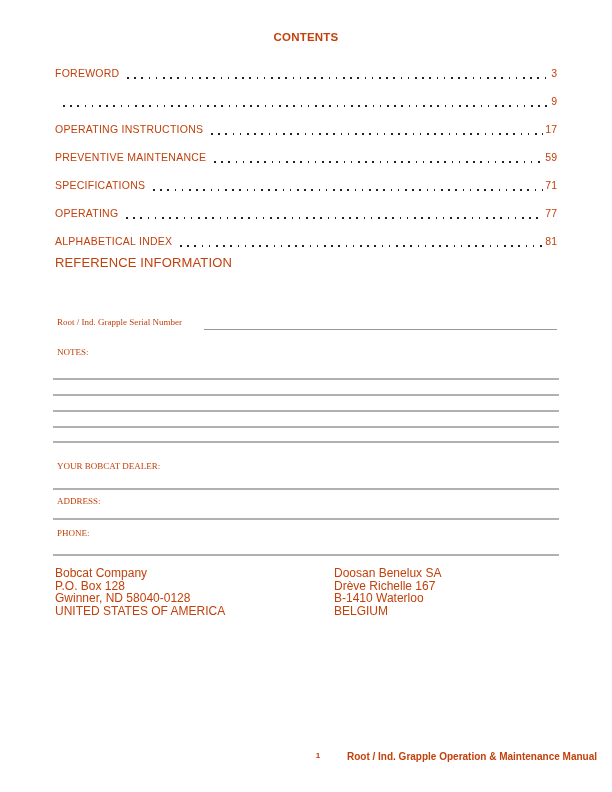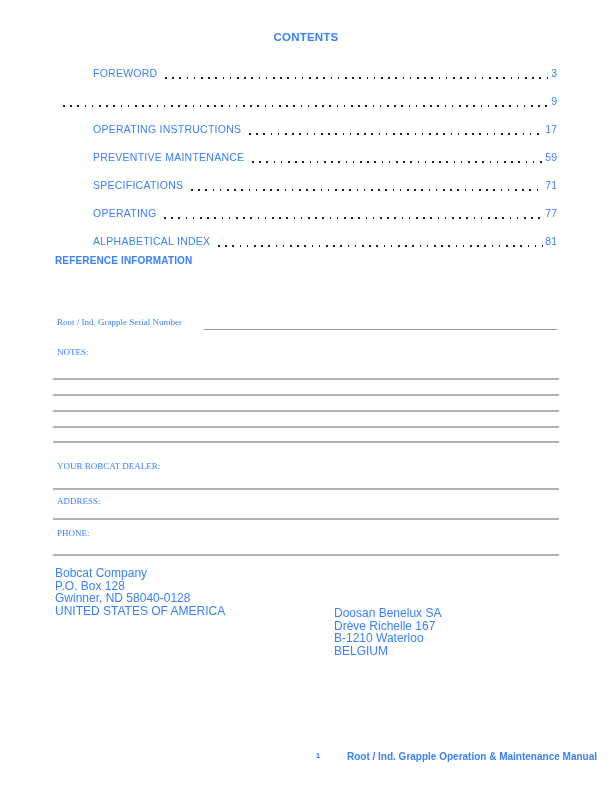--- a/index.html
+++ b/index.html
@@ -2,60 +2,60 @@
 <html><head>
 <meta charset="utf-8">
 <style>
   * { margin:0; padding:0; box-sizing:border-box; }
   html,body { background:#ffffff; }
   .page {
     position:relative;
     width:612px; height:792px;
     background:#ffffff;
     font-family:"Liberation Sans", sans-serif;
-    color:#3b82f6;
+    color:#c2410c;
     overflow:hidden;
   }
   .contents-title {
     position:absolute; top:31px; left:0; width:612px;
     text-align:center; font-weight:bold; font-size:11.5px; letter-spacing:0.2px;
   }
   .toc { position:absolute; top:59px; left:55px; width:502px; }
   .toc-row { display:flex; align-items:center; height:28px; font-size:10.5px; }
-  .toc-label { white-space:nowrap; letter-spacing:0.25px;margin-left:38px; }
+  .toc-label { white-space:nowrap; letter-spacing:0.25px; }
   .toc-dots {
     flex:1; height:1.6px; margin:0 2px 0 8px;
     position:relative; top:5px;
     background-image:repeating-linear-gradient(90deg,#222 0 1.6px,transparent 1.6px 7.2px);
   }
   .toc-num { white-space:nowrap; }
   .ref-heading {
     position:absolute; top:255px; left:55px;
-    font-weight:bold; font-size:10px; letter-spacing:0.15px;
+    font-weight:normal; font-size:13px; letter-spacing:0.15px;
   }
   .ref-body {
     position:absolute; top:277px; left:55px; width:502px;
     font-size:9px; line-height:14px; text-align:justify;
   }
   .label-9 { position:absolute; font-size:9px; white-space:nowrap;font-family:Liberation Serif, serif; }
   .rule {
     position:absolute; left:53px; width:506px; height:2px;
     background:#b1b1b3;
   }
   .serial-rule {
     position:absolute; left:204px; width:353px; height:0;
     border-bottom:1.5px solid #97999c;
   }
   .blank-value { position:absolute; font-size:9px; color:#1c1c1c; }
   .pub-col {
     position:absolute; top:567px;
     font-size:12px; line-height:12.6px;
   }
   .pub-left { left:55px; }
-  .pub-right { left:334px;margin-top:40px; }
+  .pub-right { left:334px; }
   .footer-pagenum {
     position:absolute; top:751px; left:311px; width:14px;
     text-align:center; font-size:8px; font-weight:bold;
   }
   .footer-title {
     position:absolute; top:751px; right:15px;
     font-size:10px; font-weight:bold; white-space:nowrap;
   }
 </style>
 </head>
@@ -131,20 +131,20 @@
   <div class="pub-col pub-left">
     <div>Bobcat Company</div>
     <div>P.O. Box 128</div>
     <div>Gwinner, ND 58040-0128</div>
     <div>UNITED STATES OF AMERICA</div>
   </div>
 
   <div class="pub-col pub-right">
     <div>Doosan Benelux SA</div>
     <div>Drève Richelle 167</div>
-    <div>B-1210 Waterloo</div>
+    <div>B-1410 Waterloo</div>
     <div>BELGIUM</div>
   </div>
 
   <div class="footer-pagenum">1</div>
   <div class="footer-title">Root / Ind. Grapple Operation &amp; Maintenance Manual</div>
 
 </div>
 
 </body></html>

